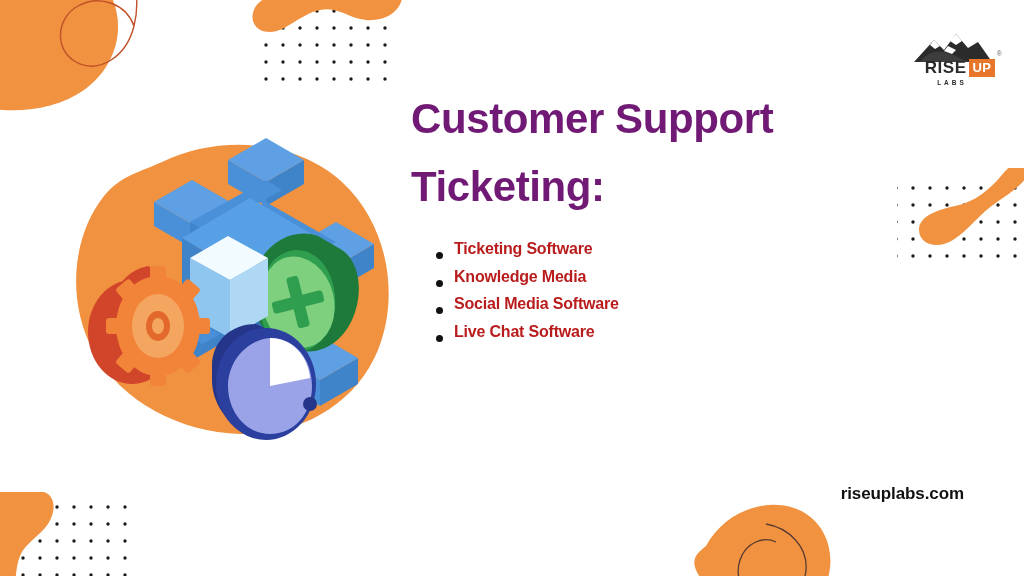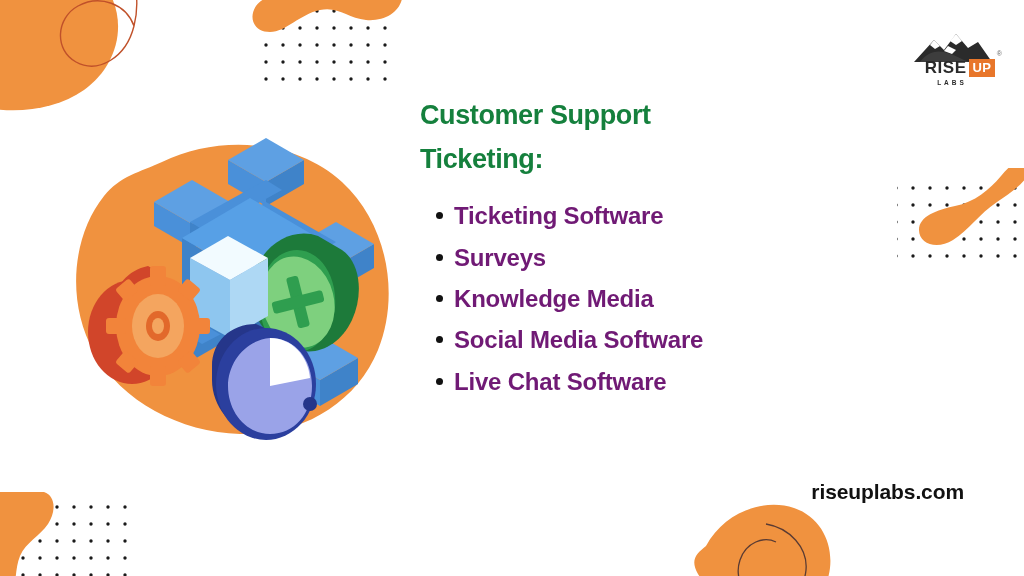--- a/index.html
+++ b/index.html
@@ -41,39 +41,39 @@
   }
 
   
   .content {
     position: absolute;
     left: 408px;
     top: 82px;
     width: 470px;
   }
   .headline {
-    font-size: 27px;
+    font-size: 42px;
     font-weight: 800;
     line-height: 1.62;
-    color: #15803d;
+    color: #701a75;
     letter-spacing: -0.4px;
-    margin: 12px;
+    margin: 3px;
     max-width: 400px;
   }
   .bullets {
     list-style: none;
     margin: 14px 0 0 0;
     padding: 0;
   }
   .bullets li {
     position: relative;
     padding-left: 46px;
-    font-size: 24px;
+    font-size: 16px;
     font-weight: 700;
-    color: #701a75;
+    color: #b91c1c;
     line-height: 1.72;
     letter-spacing: -0.2px;
   }
   .bullets li::before {
     content: "";
     position: absolute;
     left: 28px;
     top: 17px;
     width: 7px;
     height: 7px;
@@ -131,21 +131,21 @@
     top: 18px;
     font-size: 7px;
     color: #6b6b6b;
   }
 
   
   .footer-url {
     position: absolute;
     right: 60px;
     bottom: 72px;
-    font-size: 21px;
+    font-size: 17px;
     font-weight: 700;
     color: #111111;
     letter-spacing: -0.1px;
   }
 </style>
 </head>
 <body>
 
 <div class="slide">
 
@@ -297,23 +297,20 @@
   <div class="content">
     <h1 class="headline">
       <span>Customer Support</span><br>
       <span>Ticketing:</span>
     </h1>
     <ul class="bullets">
       <li>
         <span>Ticketing Software</span>
       </li>
       <li>
-        <span>Surveys</span>
-      </li>
-      <li>
         <span>Knowledge Media</span>
       </li>
       <li>
         <span>Social Media Software</span>
       </li>
       <li>
         <span>Live Chat Software</span>
       </li>
     </ul>
   </div>

